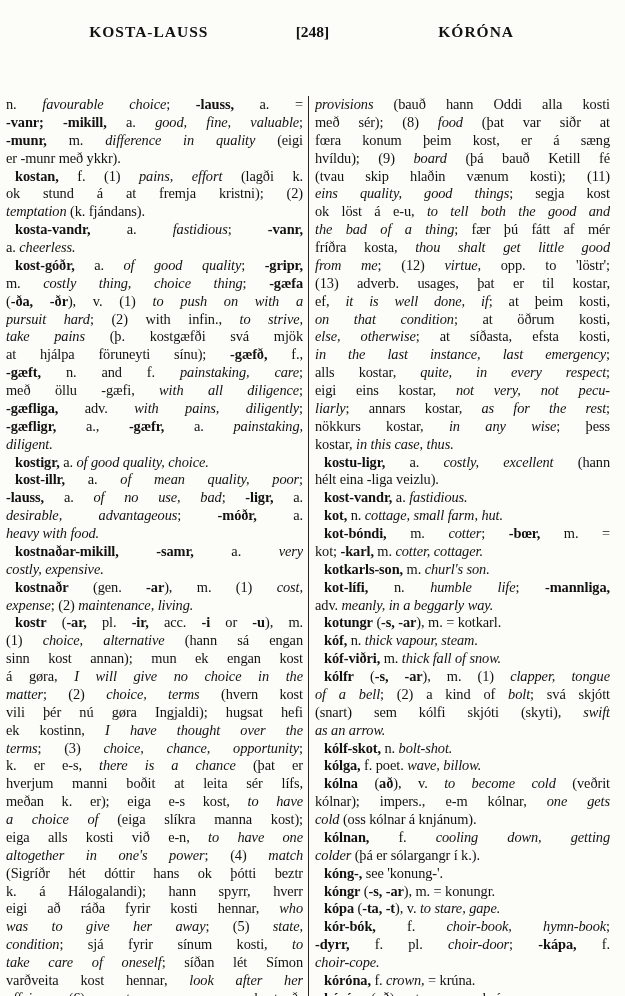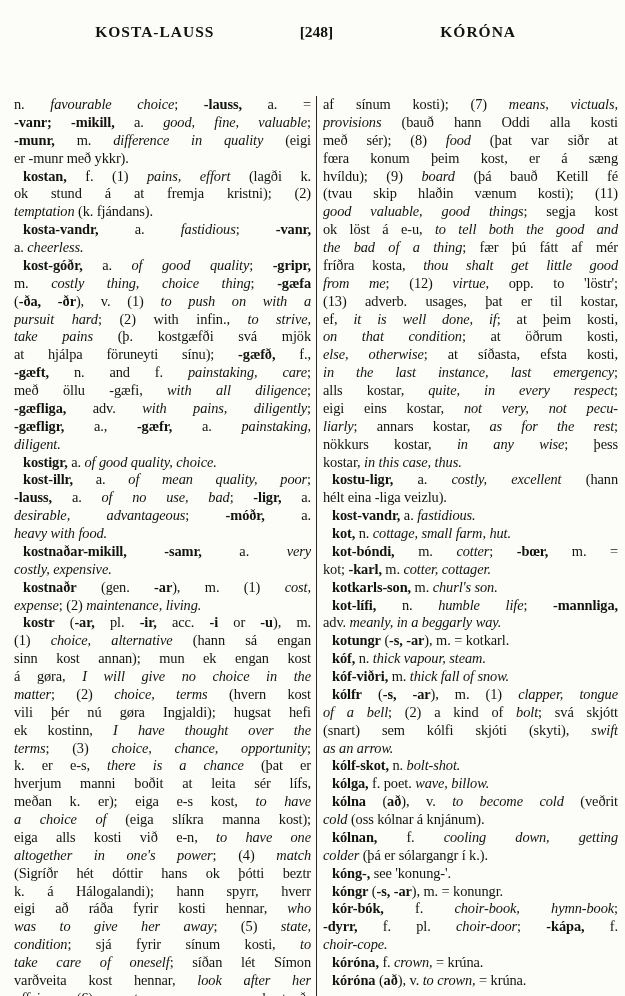--- a/index.html
+++ b/index.html
@@ -11,21 +11,21 @@
     width:625px;height:996px;
     background:var(--paper);
     color:var(--ink);
     font-family:"Liberation Serif", serif;
     overflow:hidden;
     -webkit-font-smoothing:antialiased;
   }
   .page{
     box-sizing:border-box;
     width:625px;height:996px;
-    padding:8px 6px 4px 14px;
+    padding:8px 6px 4px 6px;
     border-radius:30px;
   }
   .running-head{
     display:grid;
     grid-template-columns:1fr auto 1fr;
     align-items:baseline;
     font-weight:bold;
     font-size:15.5px;
     letter-spacing:1px;
     margin:2px 0 10px 0;
@@ -127,27 +127,26 @@
         <div class="line"><span class="s-r">k. á Hálogalandi); hann spyrr, hverr</span></div>
         <div class="line"><span class="s-r">eigi að ráða fyrir kosti hennar, </span><span class="s-i">who</span></div>
         <div class="line"><span class="s-i">was to give her away</span><span class="s-r">; (5) </span><span class="s-i">state,</span></div>
         <div class="line"><span class="s-i">condition</span><span class="s-r">; sjá fyrir sínum kosti, </span><span class="s-i">to</span></div>
         <div class="line"><span class="s-i">take care of oneself</span><span class="s-r">; síðan lét Símon</span></div>
         <div class="line"><span class="s-r">varðveita kost hennar, </span><span class="s-i">look after her</span></div>
         <div class="line"><span class="s-i">affairs</span><span class="s-r">; (6) </span><span class="s-i">cost, expense,</span><span class="s-r"> = kostnaðr</span></div>
         <div class="line"><span class="s-r">(þat skip höfðu bœjarmenn látit gøra</span></div>
       </div>
     <div class="col col-right">
-        <div class="line"><span class="s-r">af sínum kosti); (7) </span><span class="s-i">means, victuals,</span></div>
         <div class="line"><span class="s-i">provisions</span><span class="s-r"> (bauð hann Oddi alla kosti</span></div>
         <div class="line"><span class="s-r">með sér); (8) </span><span class="s-i">food</span><span class="s-r"> (þat var siðr at</span></div>
         <div class="line"><span class="s-r">fœra konum þeim kost, er á sæng</span></div>
         <div class="line"><span class="s-r">hvíldu); (9) </span><span class="s-i">board</span><span class="s-r"> (þá bauð Ketill fé</span></div>
         <div class="line"><span class="s-r">(tvau skip hlaðin vænum kosti); (11)</span></div>
-        <div class="line"><span class="s-i">good valuable, good things</span><span class="s-r">; segja kost</span></div>
+        <div class="line"><span class="s-i">eins quality, good things</span><span class="s-r">; segja kost</span></div>
         <div class="line"><span class="s-r">ok löst á e-u, </span><span class="s-i">to tell both the good and</span></div>
         <div class="line"><span class="s-i">the bad of a thing</span><span class="s-r">; fær þú fátt af mér</span></div>
         <div class="line"><span class="s-r">fríðra kosta, </span><span class="s-i">thou shalt get little good</span></div>
         <div class="line"><span class="s-i">from me</span><span class="s-r">; (12) </span><span class="s-i">virtue</span><span class="s-r">, opp. to 'löstr';</span></div>
         <div class="line"><span class="s-r">(13) adverb. usages, þat er til kostar,</span></div>
         <div class="line"><span class="s-r">ef, </span><span class="s-i">it is well done, if</span><span class="s-r">; at þeim kosti,</span></div>
         <div class="line"><span class="s-i">on that condition</span><span class="s-r">; at öðrum kosti,</span></div>
         <div class="line"><span class="s-i">else, otherwise</span><span class="s-r">; at síðasta, efsta kosti,</span></div>
         <div class="line"><span class="s-i">in the last instance, last emergency</span><span class="s-r">;</span></div>
         <div class="line"><span class="s-r">alls kostar, </span><span class="s-i">quite, in every respect</span><span class="s-r">;</span></div>
@@ -167,25 +166,27 @@
         <div class="line ind nj"><span class="s-b">kotungr</span><span class="s-r"> (</span><span class="s-b">-s, -ar</span><span class="s-r">), m. = kotkarl.</span></div>
         <div class="line ind nj"><span class="s-b">kóf,</span><span class="s-r"> n. </span><span class="s-i">thick vapour, steam.</span></div>
         <div class="line ind nj"><span class="s-b">kóf-viðri,</span><span class="s-r"> m. </span><span class="s-i">thick fall of snow.</span></div>
         <div class="line ind"><span class="s-b">kólfr</span><span class="s-r"> (</span><span class="s-b">-s, -ar</span><span class="s-r">), m. (1) </span><span class="s-i">clapper, tongue</span></div>
         <div class="line"><span class="s-i">of a bell</span><span class="s-r">; (2) a kind of </span><span class="s-i">bolt</span><span class="s-r">; svá skjótt</span></div>
         <div class="line"><span class="s-r">(snart) sem kólfi skjóti (skyti), </span><span class="s-i">swift</span></div>
         <div class="line nj"><span class="s-i">as an arrow.</span></div>
         <div class="line ind nj"><span class="s-b">kólf-skot,</span><span class="s-r"> n. </span><span class="s-i">bolt-shot.</span></div>
         <div class="line ind nj"><span class="s-b">kólga,</span><span class="s-r"> f. poet. </span><span class="s-i">wave, billow.</span></div>
         <div class="line ind"><span class="s-b">kólna</span><span class="s-r"> (</span><span class="s-b">að</span><span class="s-r">), v. </span><span class="s-i">to become cold</span><span class="s-r"> (veðrit</span></div>
+        <div class="line"><span class="s-r">kólnar); impers., e-m kólnar, </span><span class="s-i">one gets</span></div>
         <div class="line nj"><span class="s-i">cold</span><span class="s-r"> (oss kólnar á knjánum).</span></div>
         <div class="line ind"><span class="s-b">kólnan,</span><span class="s-r"> f. </span><span class="s-i">cooling down, getting</span></div>
         <div class="line nj"><span class="s-i">colder</span><span class="s-r"> (þá er sólargangr í k.).</span></div>
         <div class="line ind nj"><span class="s-b">kóng-,</span><span class="s-r"> see 'konung-'.</span></div>
         <div class="line ind nj"><span class="s-b">kóngr</span><span class="s-r"> (</span><span class="s-b">-s, -ar</span><span class="s-r">), m. = konungr.</span></div>
+        <div class="line ind nj"><span class="s-b">kópa</span><span class="s-r"> (</span><span class="s-b">-ta, -t</span><span class="s-r">), v. </span><span class="s-i">to stare, gape.</span></div>
         <div class="line ind"><span class="s-b">kór-bók,</span><span class="s-r"> f. </span><span class="s-i">choir-book, hymn-book</span><span class="s-r">;</span></div>
         <div class="line"><span class="s-b">-dyrr,</span><span class="s-r"> f. pl. </span><span class="s-i">choir-door</span><span class="s-r">; </span><span class="s-b">-kápa,</span><span class="s-r"> f.</span></div>
         <div class="line nj"><span class="s-i">choir-cope.</span></div>
         <div class="line ind nj"><span class="s-b">kóróna,</span><span class="s-r"> f. </span><span class="s-i">crown,</span><span class="s-r"> = krúna.</span></div>
         <div class="line ind nj"><span class="s-b">kóróna</span><span class="s-r"> (</span><span class="s-b">að</span><span class="s-r">), v. </span><span class="s-i">to crown,</span><span class="s-r"> = krúna.</span></div>
       </div>
   </div>
 </div>
 
 </body></html>

